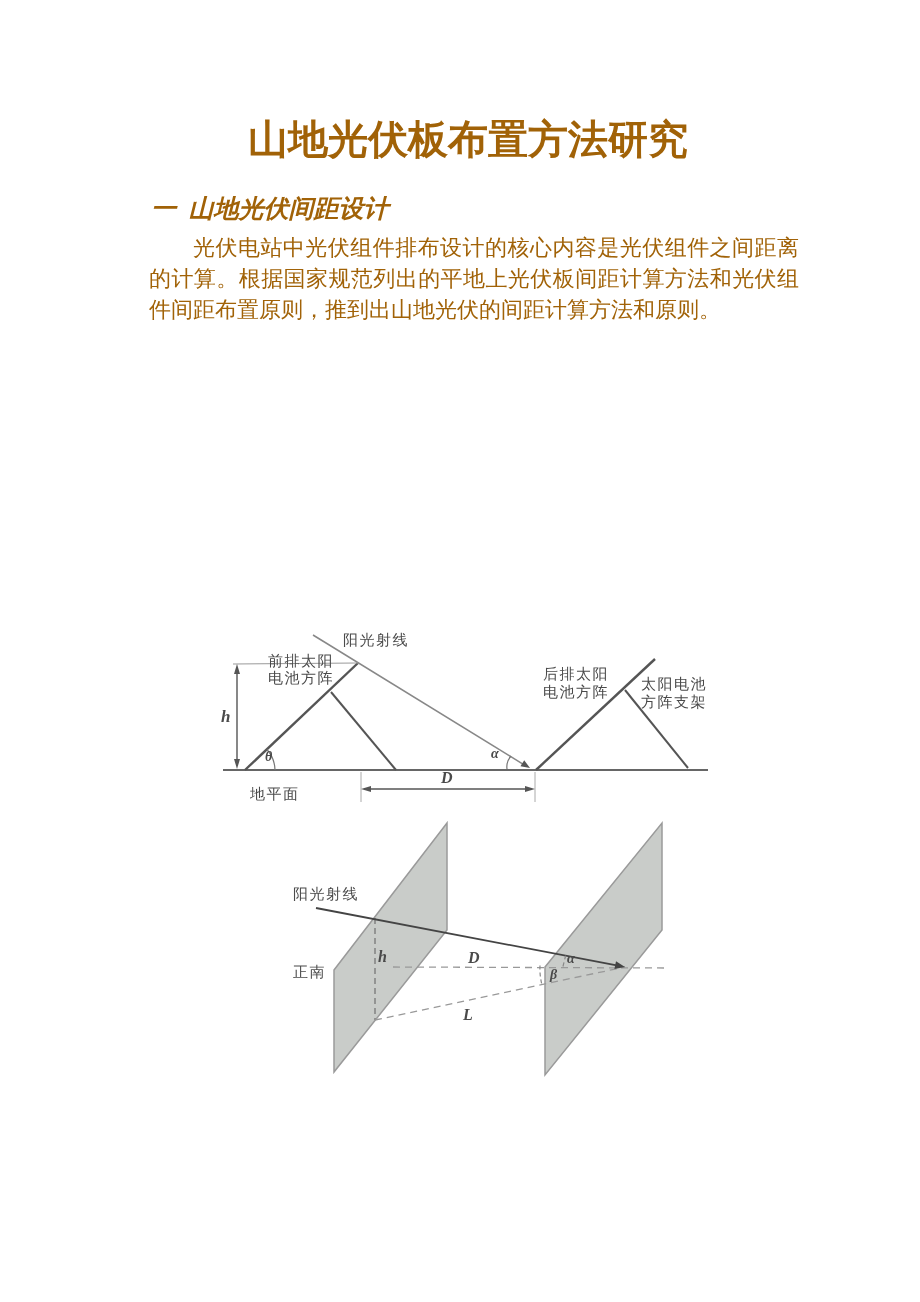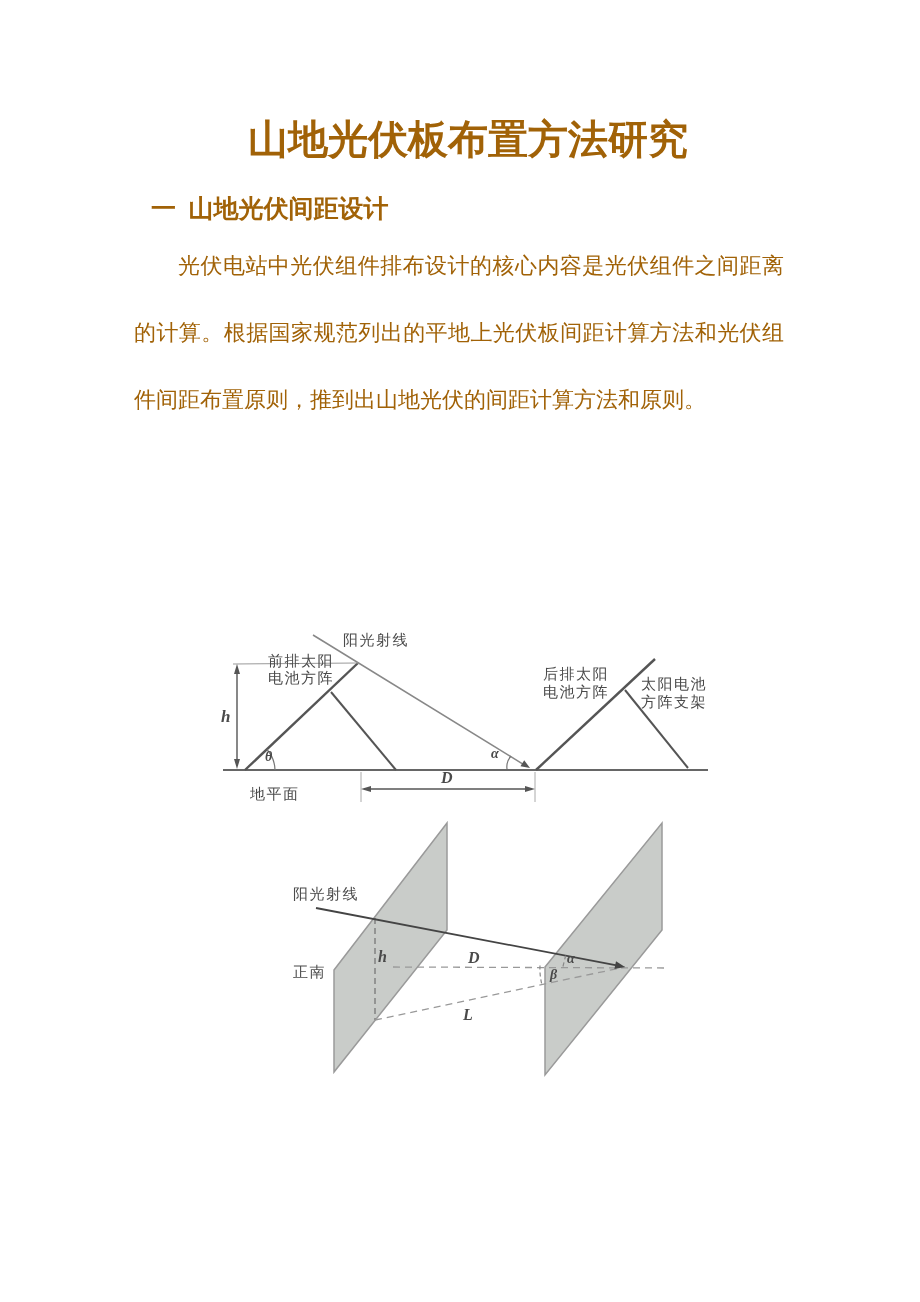--- a/index.html
+++ b/index.html
@@ -16,24 +16,25 @@
     position:absolute;top:112px;left:0;width:920px;
     text-align:center;
     font-size:40px;font-weight:bold;
     letter-spacing:0px;
     white-space:nowrap;
   }
   .section-heading{
     position:absolute;top:192px;left:143px;
     font-size:25px;font-weight:bold;
     white-space:pre;
+    font-style:italic;
   }
   .para{
-    position:absolute;left:126px;width:650px;
-    font-size:22px;line-height:67px;
+    position:absolute;left:141px;width:650px;
+    font-size:22px;line-height:31px;
     text-align:justify;
     text-indent:2em;
   }
   .para-1{top:232px;}
   .para-2{top:377px;}
   .para-3{top:1100px;}
   .figure{position:absolute;}
   .figure-1{left:200px;top:615px;}
   .figure-2{left:280px;top:818px;}
   .fig-label{

